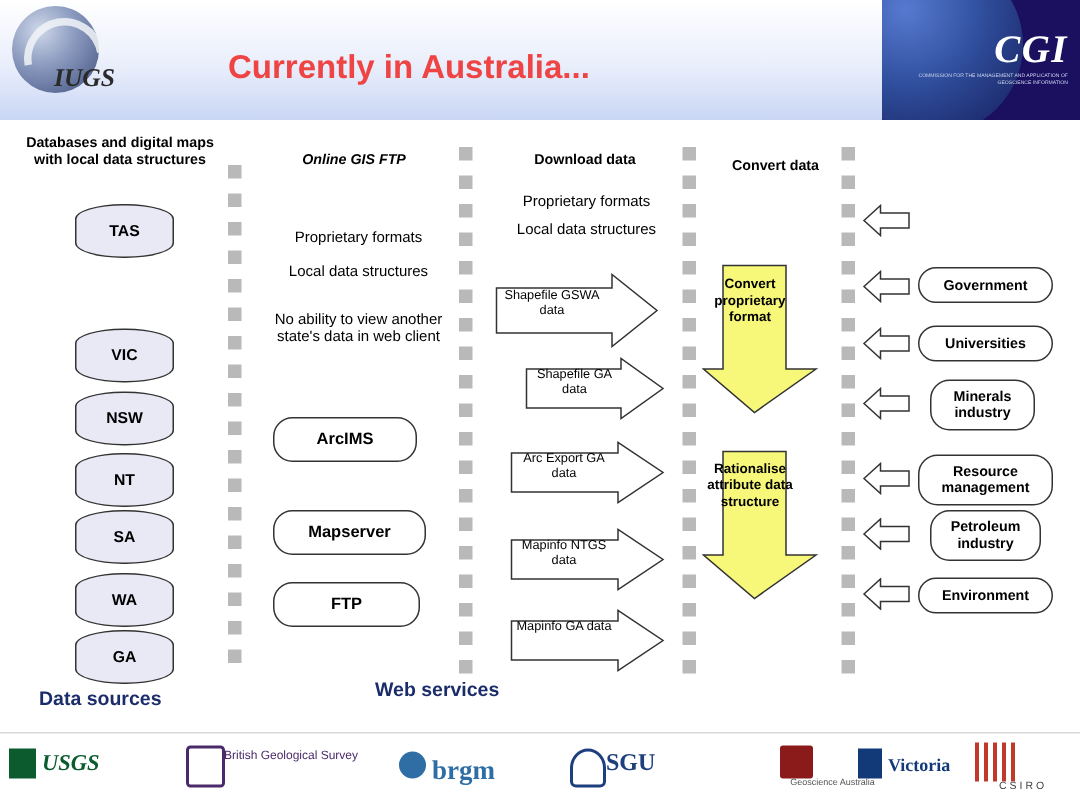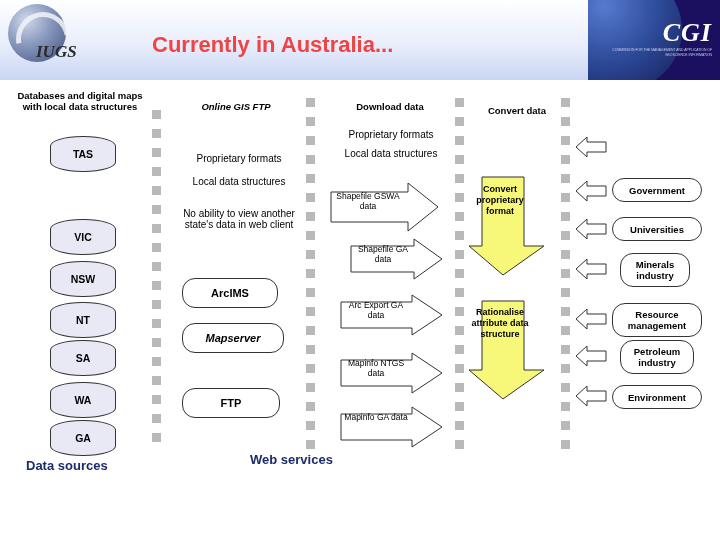--- a/index.html
+++ b/index.html
@@ -157,21 +157,21 @@
   <div class="cyl" style="left:50px;top:302px;">NT</div>
   <div class="cyl" style="left:50px;top:340px;">SA</div>
   <div class="cyl" style="left:50px;top:382px;">WA</div>
   <div class="cyl" style="left:50px;top:420px;">GA</div>
 
   <div class="lbl" style="left:176px;top:153px;width:126px;">Proprietary formats</div>
   <div class="lbl" style="left:176px;top:176px;width:126px;">Local data structures</div>
   <div class="lbl" style="left:176px;top:208px;width:126px;">No ability to view another state's data in web client</div>
 
   <div class="rbox" style="left:182px;top:278px;width:94px;height:28px;">ArcIMS</div>
-  <div class="rbox" style="left:182px;top:323px;width:100px;height:28px;font-style:italic;">Mapserver</div>
+  <div class="rbox" style="left:182px;top:340px;width:100px;height:28px;">Mapserver</div>
   <div class="rbox" style="left:182px;top:388px;width:96px;height:28px;">FTP</div>
 
   <div class="lbl" style="left:326px;top:129px;width:130px;">Proprietary formats</div>
   <div class="lbl" style="left:326px;top:148px;width:130px;">Local data structures</div>
 
   <svg style="position:absolute;left:330px;top:182px;" width="110" height="50">
     <polygon points="1,10 78,10 78,1 108,25 78,49 78,40 1,40" fill="#ffffff" stroke="#333" stroke-width="1"></polygon>
   </svg>
   <div class="small-txt" style="left:332px;top:191px;width:72px;">Shapefile GSWA data</div>
 
@@ -230,14 +230,31 @@
   <div class="rbox" style="left:612px;top:178px;width:88px;height:22px;font-size:9.5px;">Government</div>
   <div class="rbox" style="left:612px;top:217px;width:88px;height:22px;font-size:9.5px;">Universities</div>
   <div class="rbox" style="left:620px;top:253px;width:68px;height:32px;font-size:9.5px;line-height:11px;text-align:center;">Minerals industry</div>
   <div class="rbox" style="left:612px;top:303px;width:88px;height:32px;font-size:9.5px;line-height:11px;text-align:center;">Resource management</div>
   <div class="rbox" style="left:620px;top:340px;width:72px;height:32px;font-size:9.5px;line-height:11px;text-align:center;">Petroleum industry</div>
   <div class="rbox" style="left:612px;top:385px;width:88px;height:22px;font-size:9.5px;">Environment</div>
 
   <div class="secthdr" style="left:26px;top:458px;">Data sources</div>
   <div class="secthdr" style="left:250px;top:452px;">Web services</div>
 
+  <div class="footer">
+    <div class="flogo" style="left:28px;top:12px;font-size:15px;font-weight:bold;font-style:italic;color:#0b5b2e;font-family:'Liberation Serif',serif;">USGS</div>
+    <div class="flogo" style="left:148px;top:10px;width:92px;font-size:8px;line-height:9px;color:#4a2a6a;text-align:center;">British Geological Survey</div>
+    <div class="flogo" style="left:288px;top:14px;font-size:18px;font-weight:bold;color:#2f6ea5;font-family:'Liberation Serif',serif;">brgm</div>
+    <div class="flogo" style="left:404px;top:11px;font-size:16px;font-weight:bold;color:#1d3f7d;font-family:'Liberation Serif',serif;">SGU</div>
+    <div class="flogo" style="left:500px;top:30px;width:110px;font-size:6px;color:#555;text-align:center;">Geoscience Australia</div>
+    <div class="flogo" style="left:592px;top:14px;font-size:12px;font-weight:bold;color:#123a79;font-family:'Liberation Serif',serif;">Victoria</div>
+    <div class="flogo" style="left:666px;top:32px;font-size:7px;letter-spacing:2px;color:#444;">CSIRO</div>
+
+    <div style="position:absolute;left:6px;top:10px;width:18px;height:20px;background:#0b5b2e;"></div>
+    <div style="position:absolute;left:124px;top:8px;width:22px;height:24px;border:2px solid #4a2a6a;border-radius:3px;"></div>
+    <div style="position:absolute;left:266px;top:12px;width:18px;height:18px;border-radius:50%;background:#2f6ea5;"></div>
+    <div style="position:absolute;left:380px;top:10px;width:20px;height:22px;border:2px solid #1d3f7d;border-radius:50% 50% 4px 4px;"></div>
+    <div style="position:absolute;left:520px;top:8px;width:22px;height:22px;background:#8b1a1a;border-radius:2px;"></div>
+    <div style="position:absolute;left:572px;top:10px;width:16px;height:20px;background:#123a79;"></div>
+    <div style="position:absolute;left:650px;top:6px;width:28px;height:26px;background:repeating-linear-gradient(90deg,#c0392b 0 3px,#ffffff 3px 6px);"></div>
+  </div>
 
 </div>
 
 </body></html>

